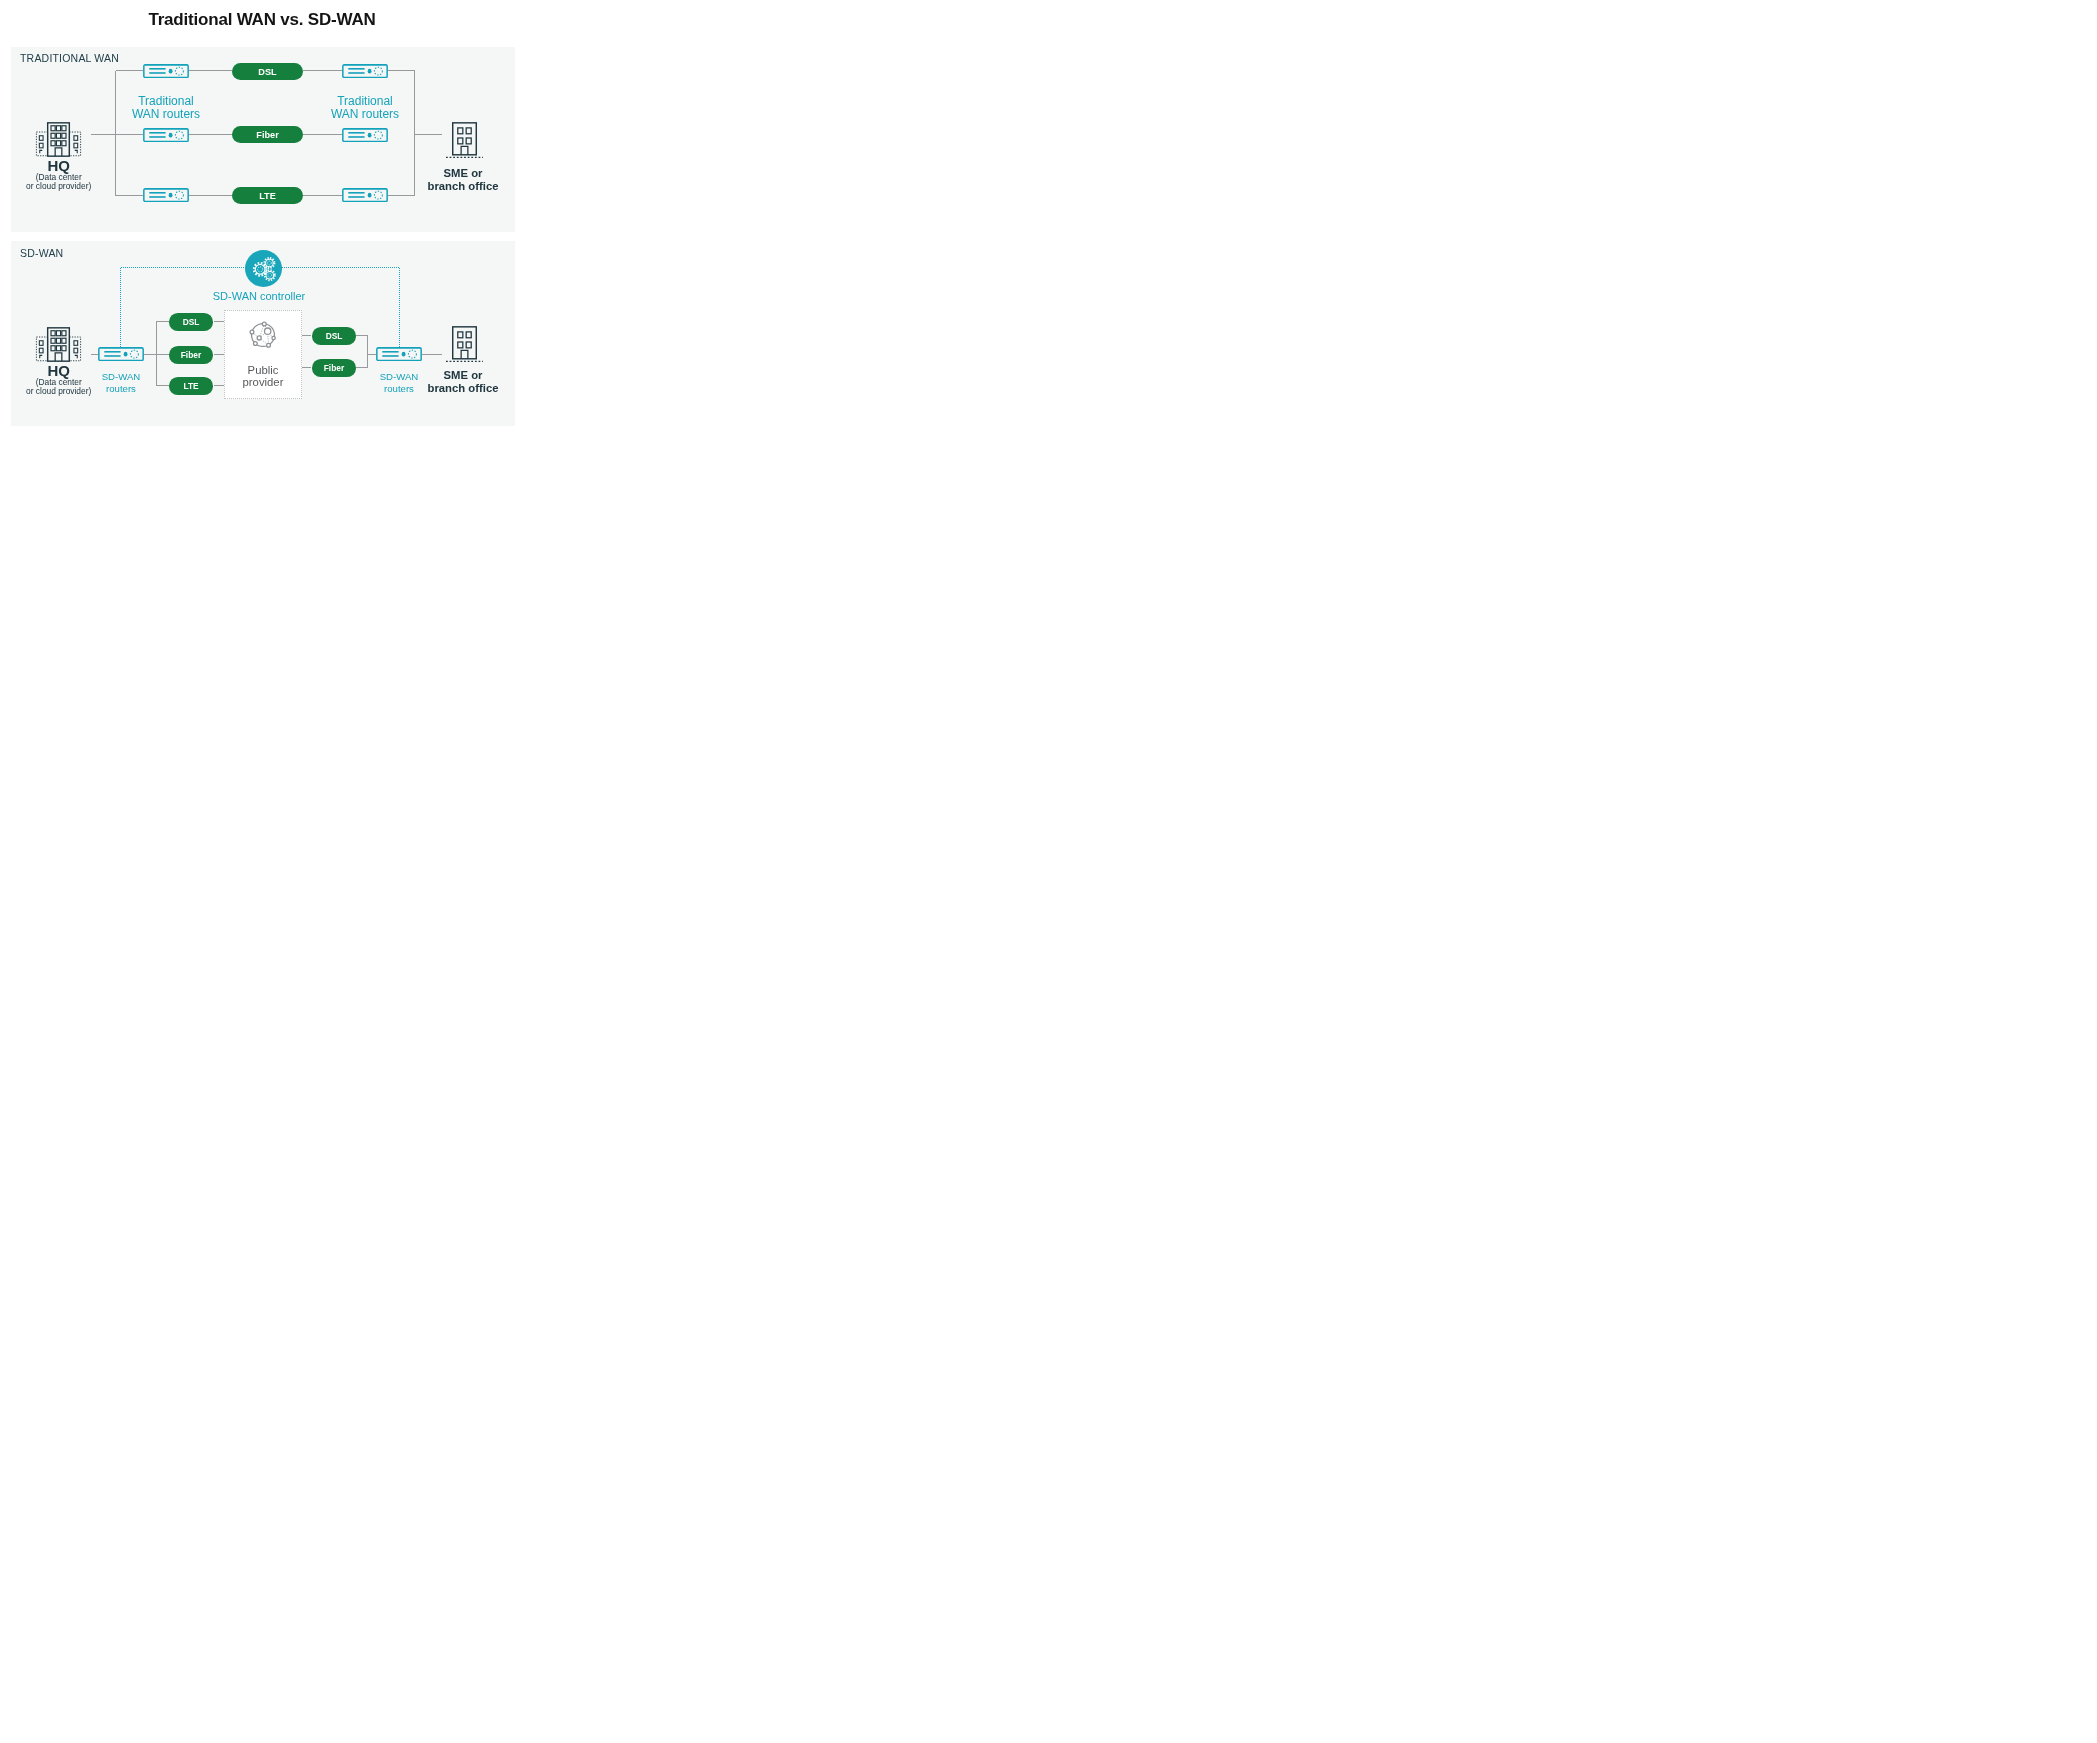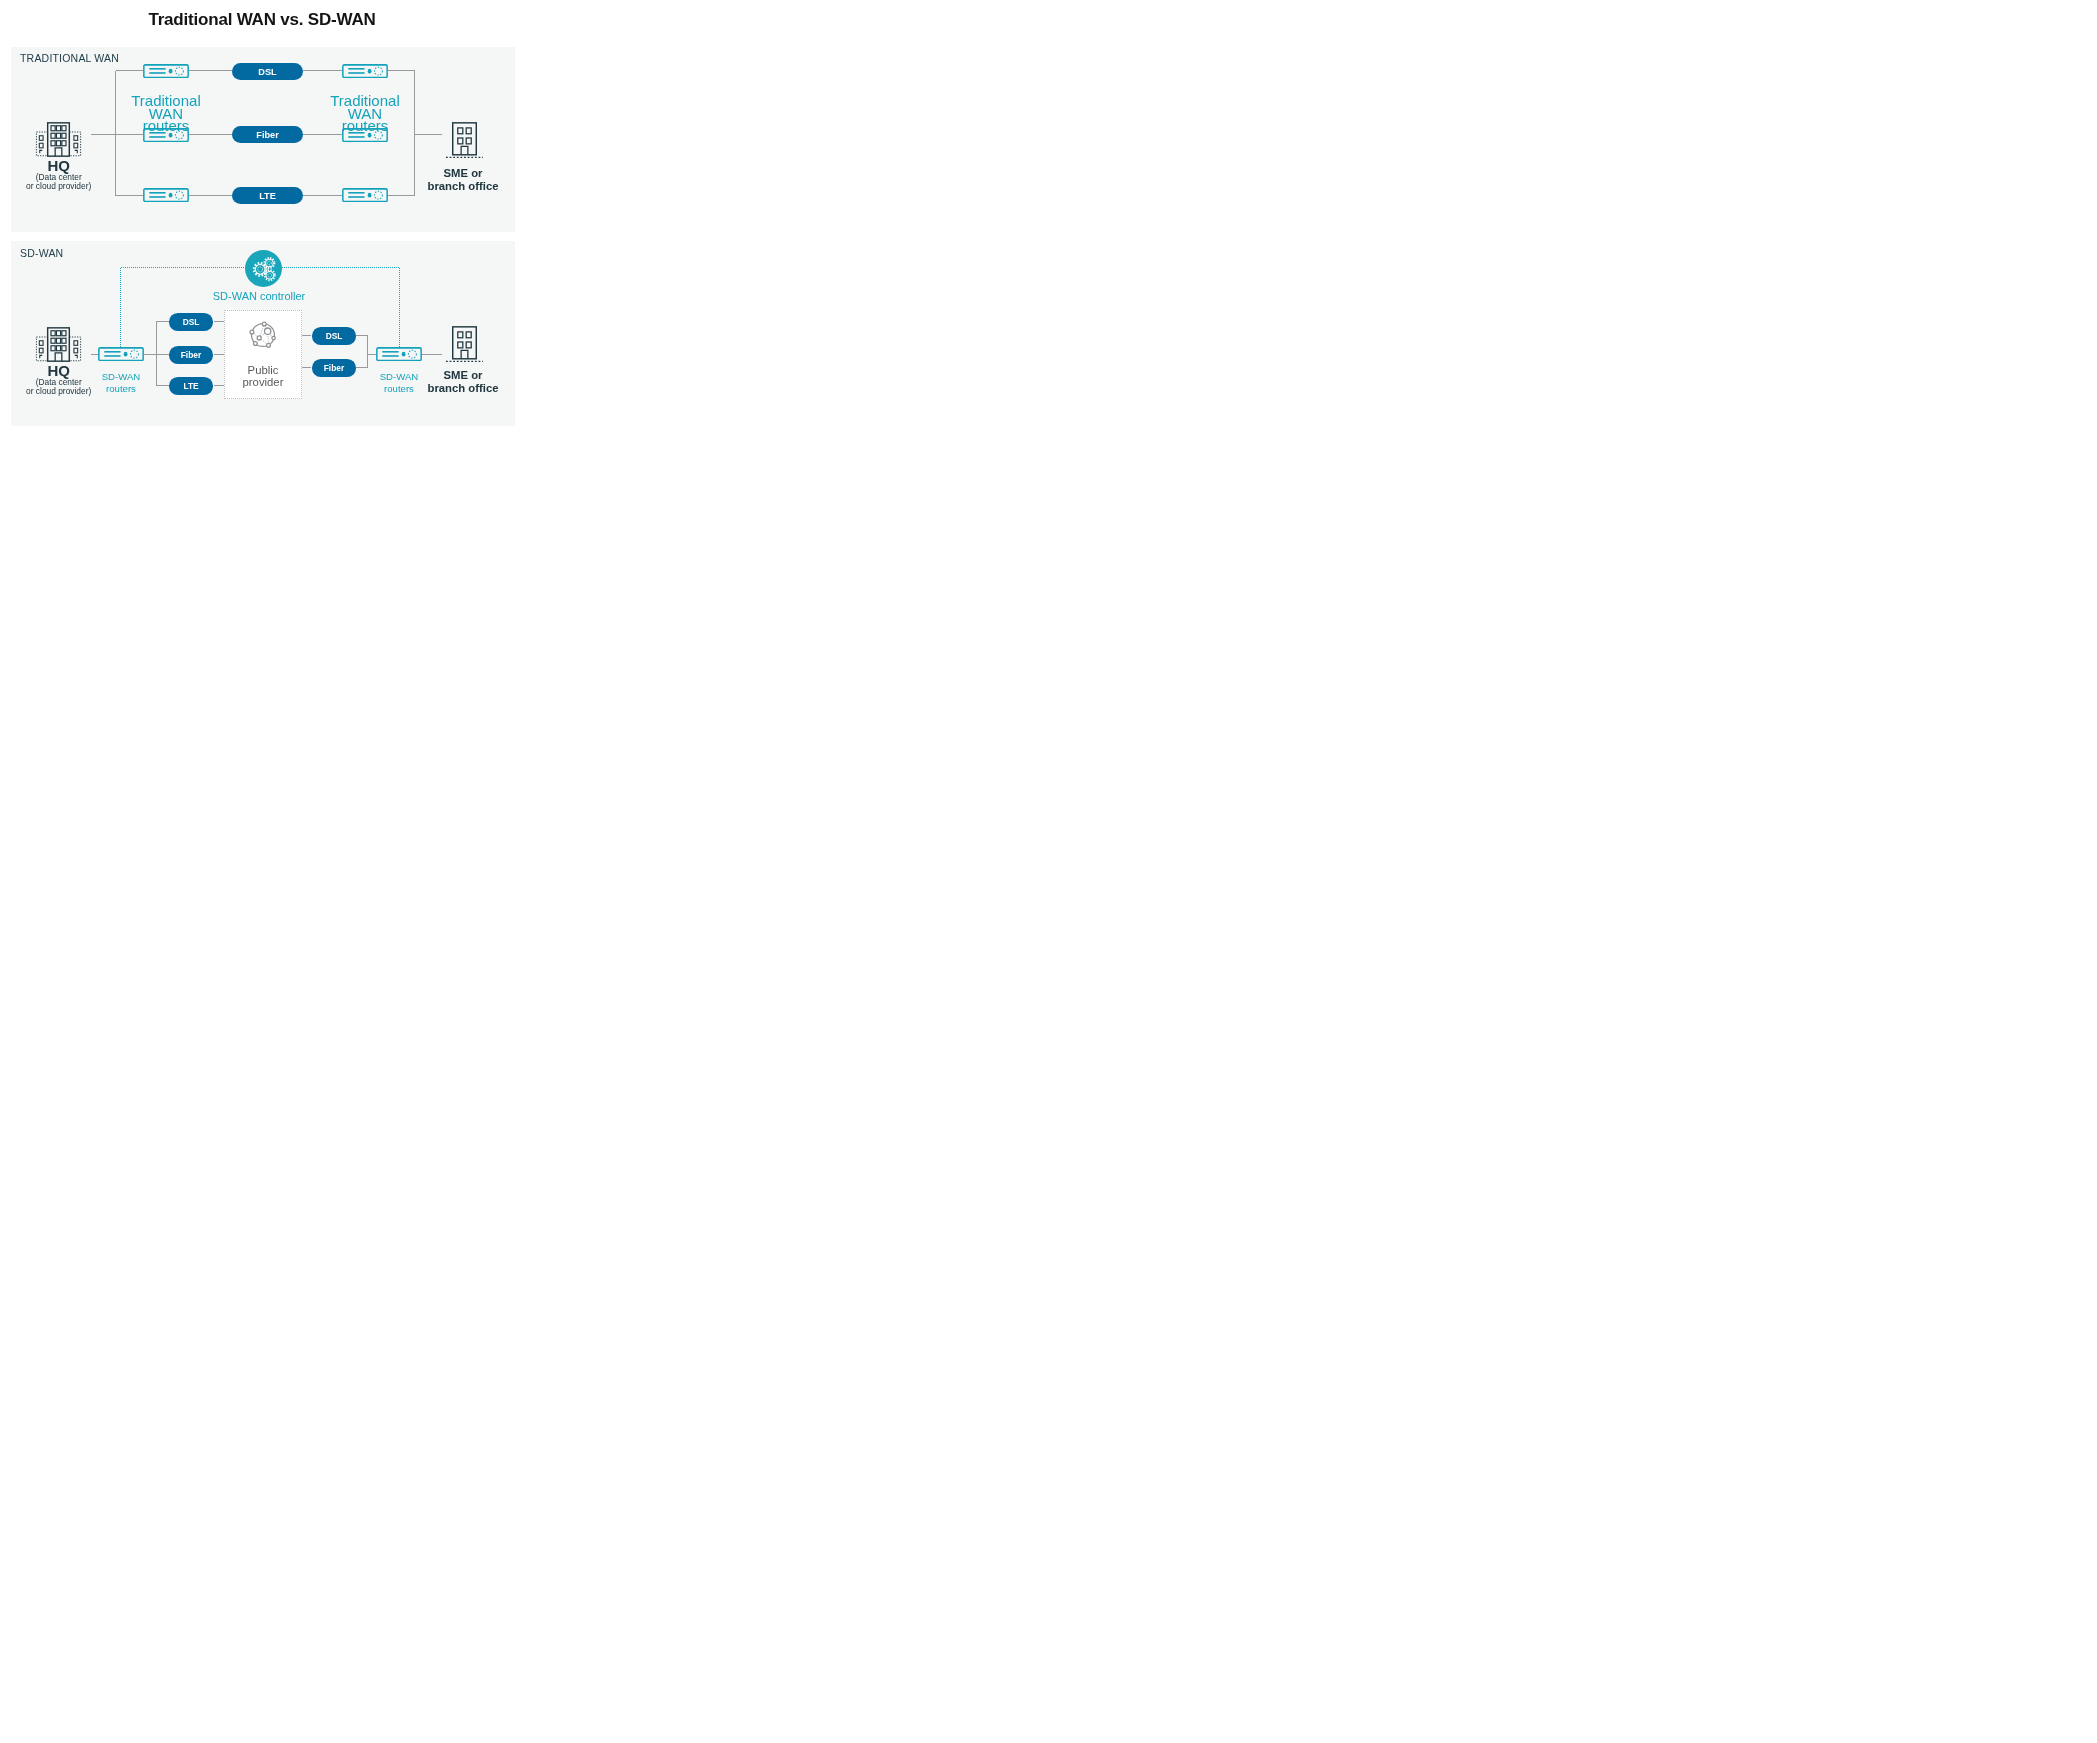--- a/index.html
+++ b/index.html
@@ -7,24 +7,24 @@
           font-family:"Liberation Sans",sans-serif;overflow:hidden;}
   .abs{position:absolute;}
   .title{left:0;top:10px;width:524px;text-align:center;font-size:17px;font-weight:bold;
          color:#141414;letter-spacing:-0.2px;}
   .panel{background:#f5f6f6;}
   .panel-label{font-size:10.5px;font-weight:300;color:#22404b;letter-spacing:0.2px;}
   .hline{height:1.3px;background:#97999c;}
   .vline{width:1.3px;background:#97999c;}
   .dot-h{border-top:1.3px dotted #17a7bd;}
   .dot-v{border-left:1.3px dotted #17a7bd;}
-  .pill{width:71px;height:17px;border-radius:8.8px;background:#0369a1;color:#ffffff;
+  .pill{width:71px;height:17px;border-radius:8.8px;background:#15803d;color:#ffffff;
         font-weight:bold;font-size:9.2px;display:flex;align-items:center;justify-content:center;}
   .pill.small{width:44px;height:17.6px;font-size:8.4px;}
-  .teal-2line{color:#15a3ba;font-size:15px;line-height:12.6px;text-align:center;width:84px;}
+  .teal-2line{color:#15a3ba;font-size:12px;line-height:12.6px;text-align:center;width:84px;}
   .teal-2line.sm{font-size:9.6px;line-height:11.7px;}
   .ctrl-label{color:#15a3ba;font-size:11px;text-align:center;width:126px;}
   .entity-label{text-align:center;color:#203740;}
   .entity-label .nm{font-size:15px;font-weight:bold;line-height:12.6px;display:block;}
   .entity-label .sub{font-size:8.4px;line-height:9.2px;display:block;}
   .sme-label{text-align:center;color:#203740;font-size:11.3px;font-weight:bold;line-height:12.6px;}
   .controller{width:37px;height:37px;border-radius:50%;background:#1aa6ba;
               display:flex;align-items:center;justify-content:center;}
   .inet-box{width:78px;height:89px;background:#ffffff;border:1.3px dotted #bfc1c3;
             box-sizing:border-box;display:flex;flex-direction:column;align-items:center;}

